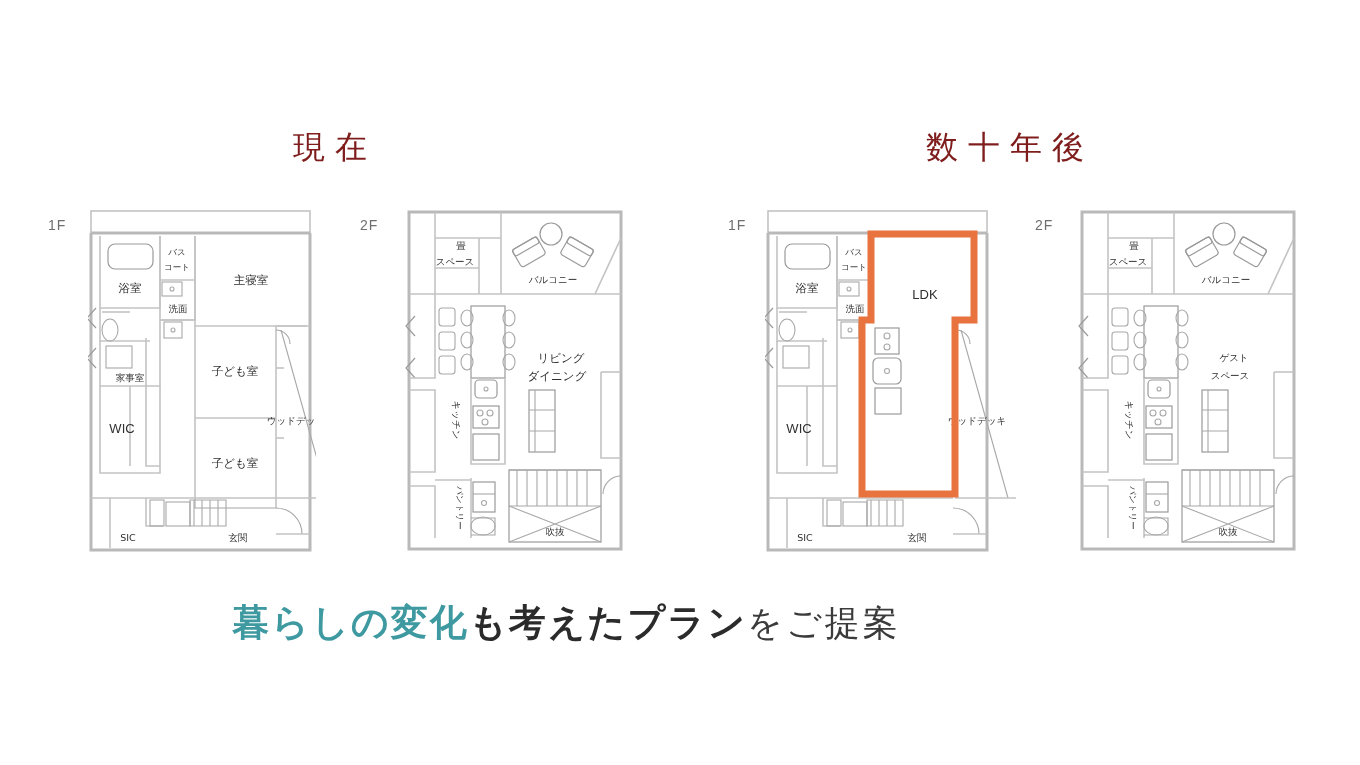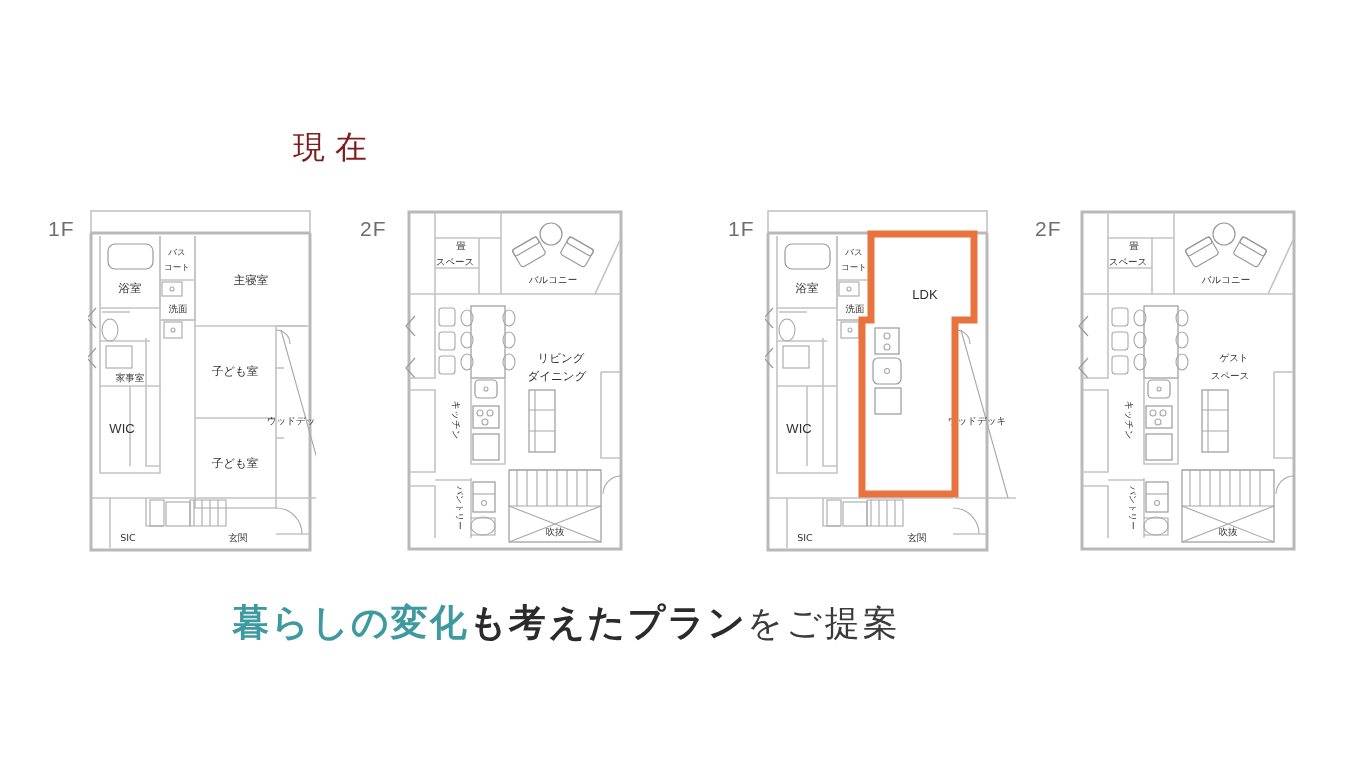--- a/index.html
+++ b/index.html
@@ -14,21 +14,21 @@
   .sec-title{
     position:absolute;text-align:center;color:#7f1d1d;
     font-size:32px;letter-spacing:10px;white-space:nowrap;
     font-family:"DejaVu Sans",sans-serif;font-weight:400;
   }
   #title-left{left:185px;top:126px;width:300px;}
   #title-right{left:860px;top:126px;width:300px;}
 
   
   .floor-label{
-    position:absolute;color:#6e6e6e;font-size:21px;letter-spacing:1px;
+    position:absolute;color:#6e6e6e;font-size:14px;letter-spacing:1px;
     font-family:"Liberation Sans",sans-serif;
   }
 
   
   .plan{position:absolute;}
 
   
   .caption{
     position:absolute;left:0;top:598px;width:1133px;text-align:center;
     white-space:nowrap;font-family:"DejaVu Sans",sans-serif;
@@ -52,20 +52,21 @@
   .fix{stroke:#9a9a9a;stroke-width:1.2;fill:none;}
   .fix-l{stroke:#a8a8a8;stroke-width:1.1;fill:none;}
   .hl{stroke:#e8733f;stroke-width:7;fill:none;stroke-linejoin:miter;}
 </style>
 </head>
 <body>
 
 <div class="stage">
 
   <div class="sec-title" id="title-left">現在</div>
+  <div class="sec-title" id="title-right">数十年後</div>
 
   <div class="floor-label" style="left:48px;top:217px;">1F</div>
 
   <svg class="plan" id="plan-c1" style="left:88px;top:208px;" width="228" height="345" viewBox="0 0 228 345">
 
     <rect class="wall-thin" x="3" y="3" width="219" height="22"></rect>
 
     <path class="wall" d="M3 25 L3 342 L222 342 L222 25"></path>
     <path class="wall" d="M3 25 L222 25"></path>
 

